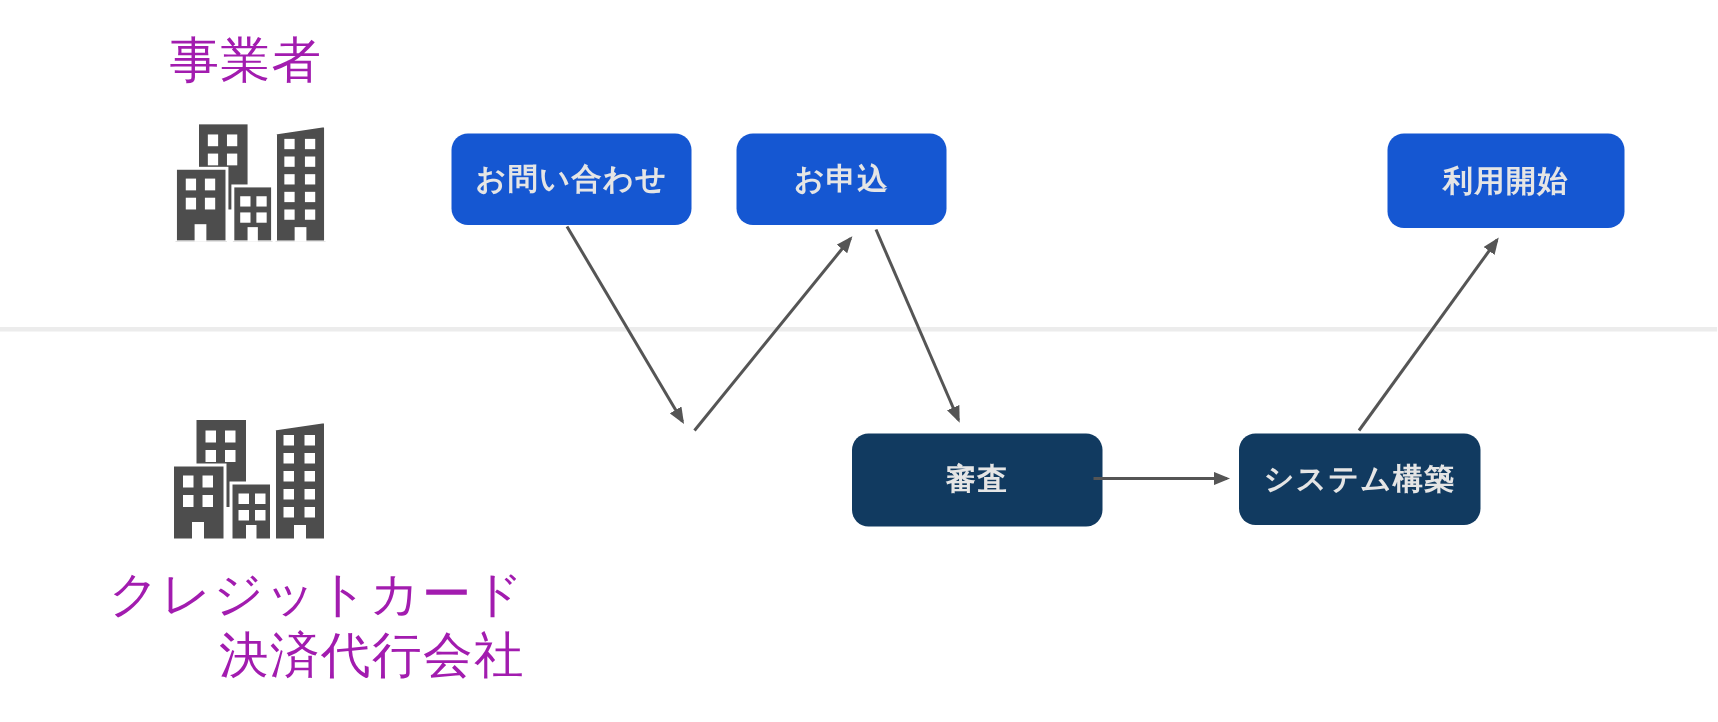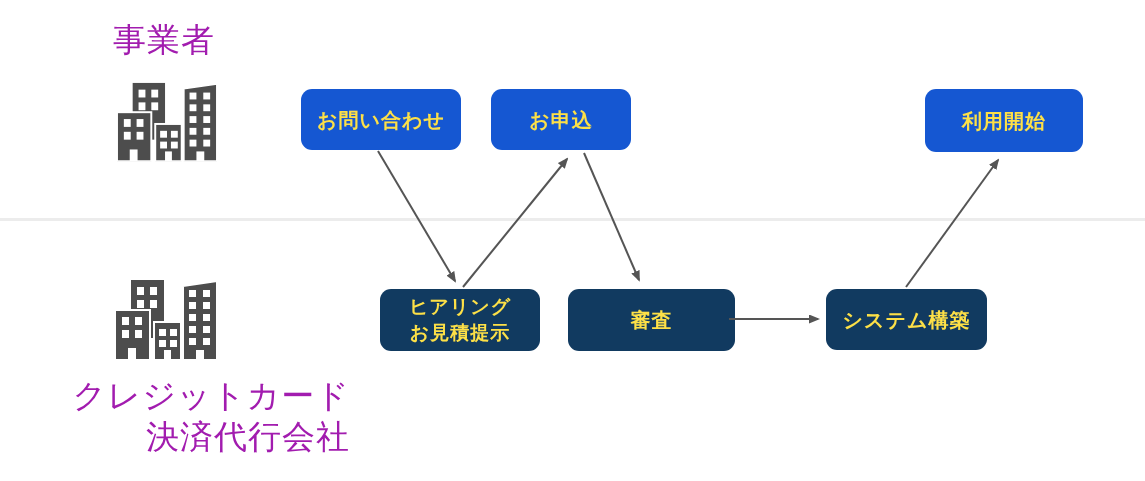--- a/index.html
+++ b/index.html
@@ -47,21 +47,21 @@
   }
   .buildings-top  { left: 116px; top: 82px; }
   .buildings-bottom { left: 114px; top: 280px; }
   .node {
     position: absolute;
     border-radius: 11px;
     display: flex;
     flex-direction: column;
     align-items: center;
     justify-content: center;
-    color: #fde047;
+    color: #e5e5e5;
     font-weight: bold;
     font-size: 20px;
     letter-spacing: 1px;
     text-align: center;
     line-height: 26px;
     white-space: nowrap;
   }
   .node-blue { background: #1557D2; }
   .node-navy { background: #113A60; }
 
@@ -143,24 +143,20 @@
   <div class="node node-blue n-inquiry">
     <span>お問い合わせ</span>
   </div>
   <div class="node node-blue n-apply">
     <span>お申込</span>
   </div>
   <div class="node node-blue n-start">
     <span>利用開始</span>
   </div>
 
-  <div class="node node-navy n-hearing">
-    <span>ヒアリング</span>
-    <span>お見積提示</span>
-  </div>
   <div class="node node-navy n-screening">
     <span>審査</span>
   </div>
   <div class="node node-navy n-system">
     <span>システム構築</span>
   </div>
 
   <svg class="arrow-layer" viewBox="0 0 1145 481">
     <defs>
       <marker id="ah" markerWidth="11" markerHeight="9" refX="9" refY="4.5" orient="auto" markerUnits="userSpaceOnUse">

